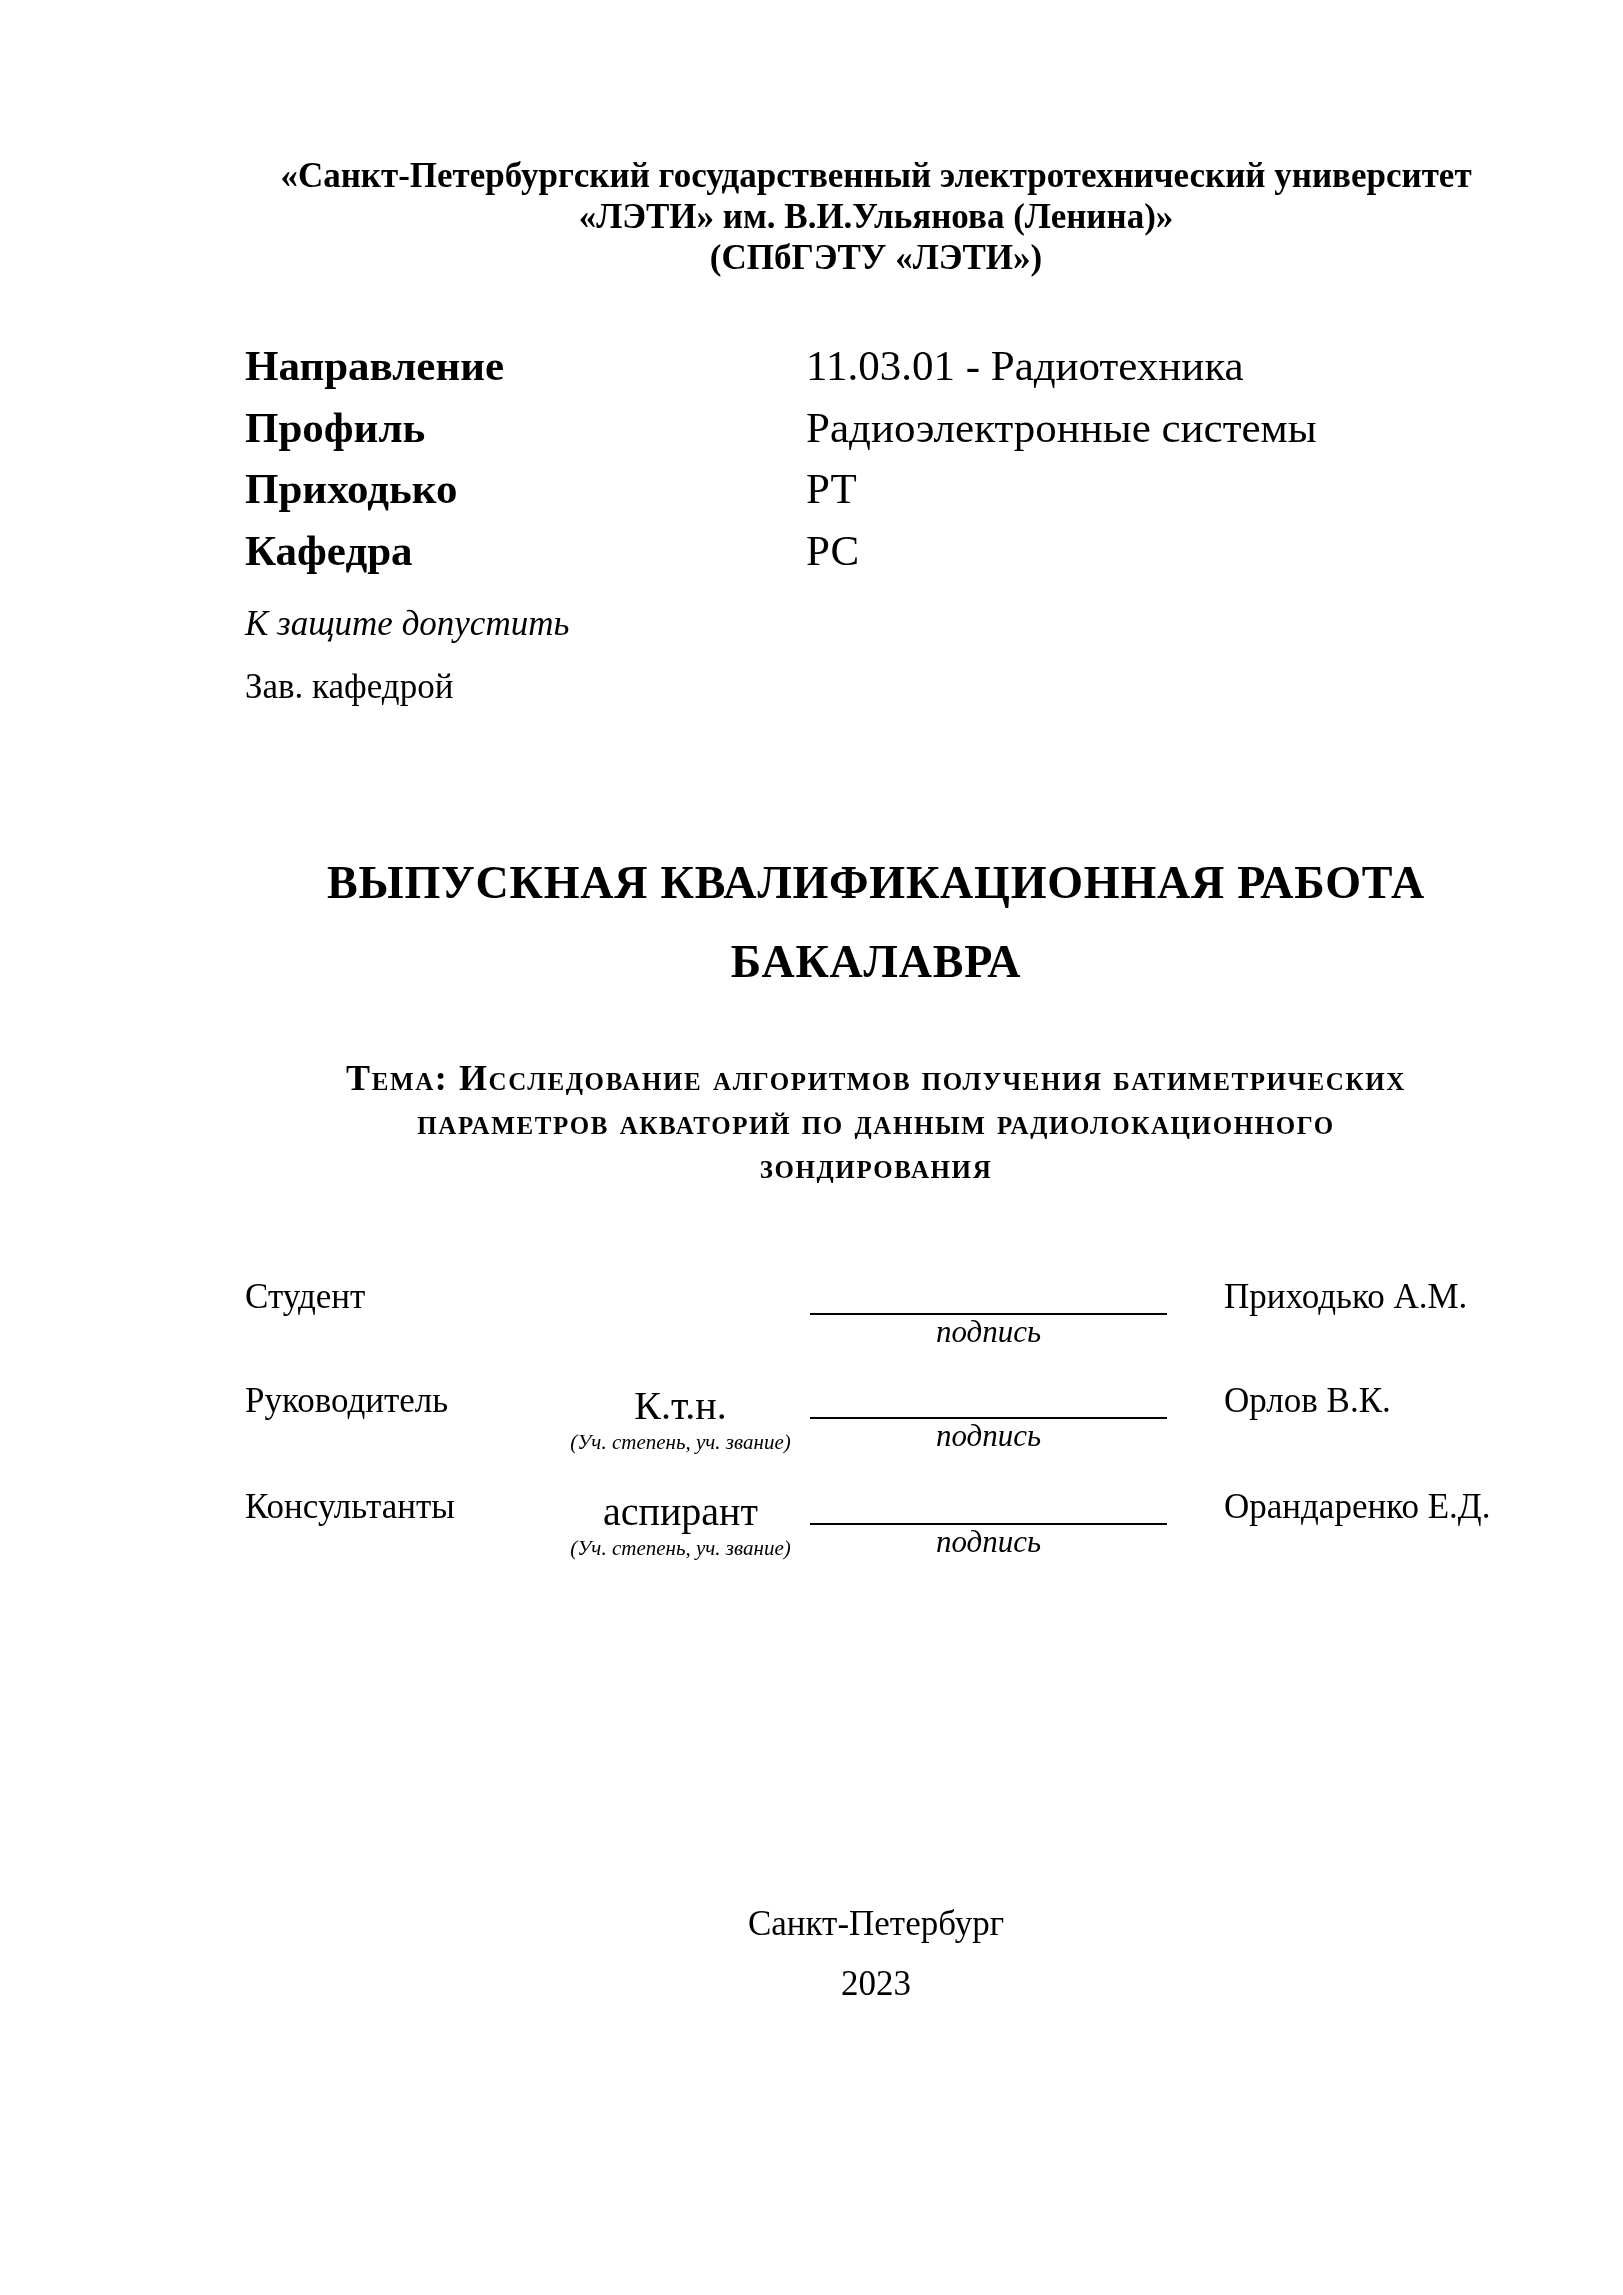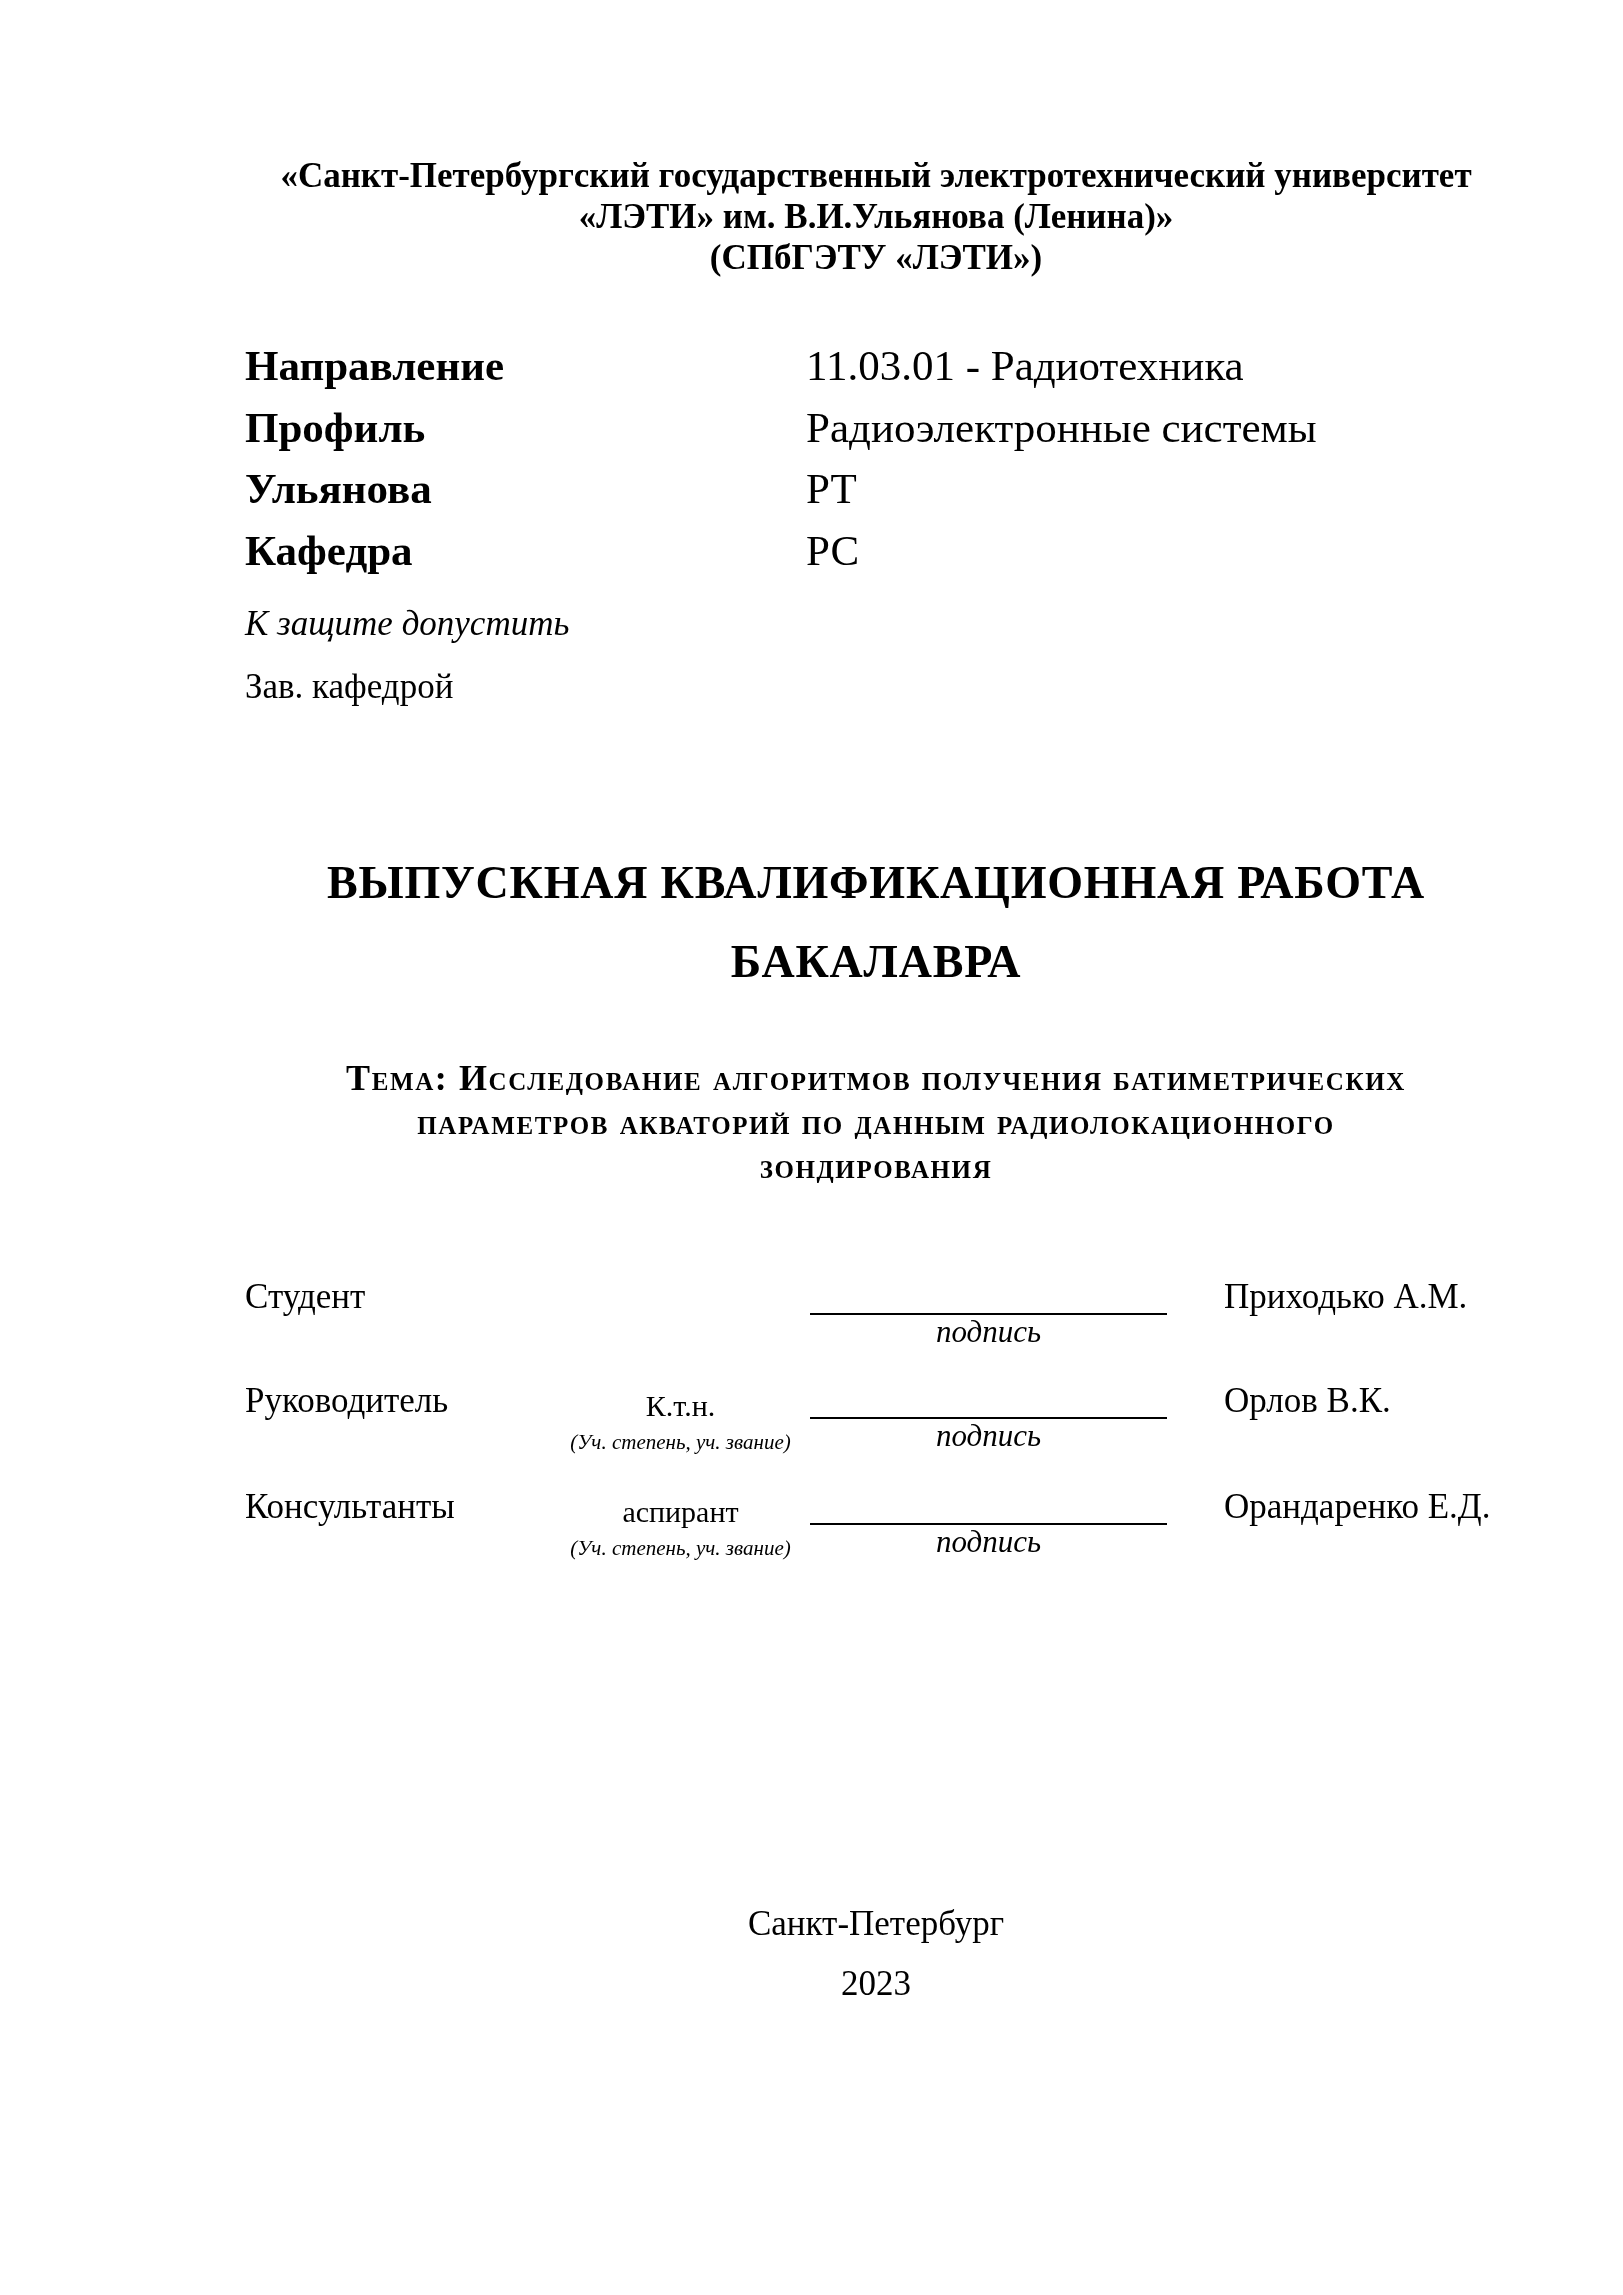--- a/index.html
+++ b/index.html
@@ -63,21 +63,21 @@
   .signatures { margin-top: 90px; }
   .sig-row {
     display: grid;
     grid-template-columns: 306px 259px 357px 1fr;
     margin-bottom: 33px;
     min-height: 71px;
     font-size: 35px;
   }
   .sig-role { line-height: 38px; }
   .sig-degree-stack { text-align: center; }
-  .sig-degree { font-size: 30px; line-height: 35px; padding-top: 6.3px; min-height: 35px; }
+  .sig-degree { font-size: 40px; line-height: 35px; padding-top: 6.3px; min-height: 35px; }
   .sig-degree-caption { font-size: 21px; line-height: 23.6px; font-style: italic; margin-top: 7.9px; }
   .sig-line-stack { text-align: center; }
   .sig-line { height: 35px; border-bottom: 2.4px solid #000; }
   .sig-caption { font-size: 31px; line-height: 27px; font-style: italic; margin-top: 3.1px; }
   .sig-name { line-height: 38px; padding-left: 57px; white-space: nowrap; }
 
   
   .footer {
     margin-top: 334px;
     text-align: center;
@@ -99,21 +99,21 @@
   <div class="fields">
     <div class="field-row">
       <div class="field-label">Направление</div>
       <div class="field-value">11.03.01 - Радиотехника</div>
     </div>
     <div class="field-row">
       <div class="field-label">Профиль</div>
       <div class="field-value">Радиоэлектронные системы</div>
     </div>
     <div class="field-row">
-      <div class="field-label">Ульянова</div>
+      <div class="field-label">Приходько</div>
       <div class="field-value">РТ</div>
     </div>
     <div class="field-row">
       <div class="field-label">Кафедра</div>
       <div class="field-value">РС</div>
     </div>
   </div>
 
   <div class="admission">
     <div class="admission-line1">К защите допустить</div>

